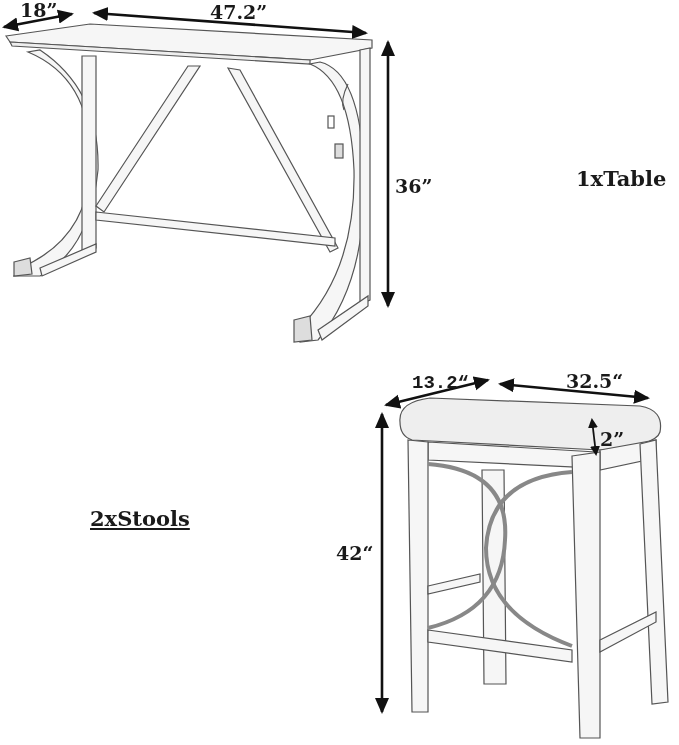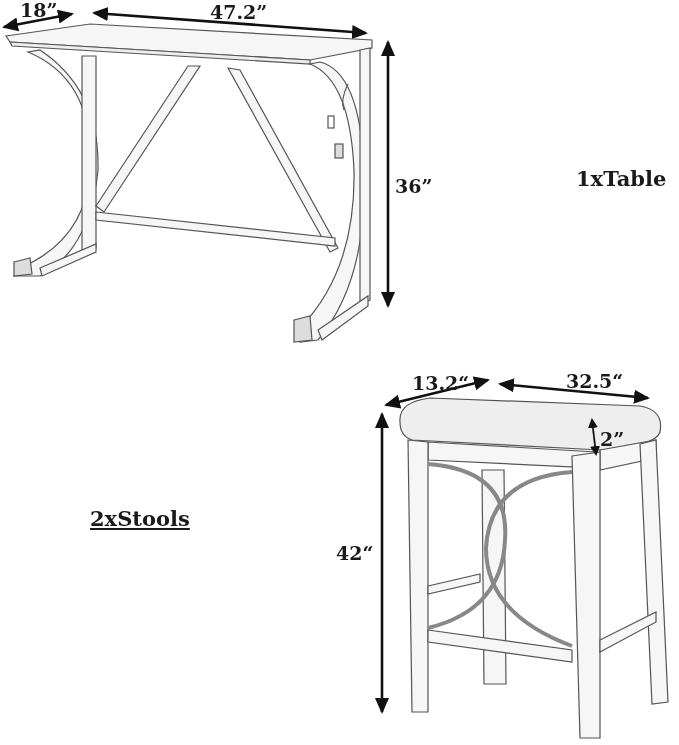--- a/index.html
+++ b/index.html
@@ -86,17 +86,17 @@
     <line x1="592" y1="420" x2="596" y2="454" stroke-width="1.8" marker-start="url(#ah)" marker-end="url(#ah)"></line>
     <line x1="382" y1="414" x2="382" y2="712" marker-start="url(#ahb)" marker-end="url(#ahb)"></line>
   </g>
 </svg>
 
 <div class="label dim" style="left:20px; top:-1px;">18”</div>
 <div class="label dim" style="left:210px; top:1px;text-align:right;">47.2”</div>
 <div class="label dim" style="left:395px; top:175px;">36”</div>
 <div class="label title" style="left:532px; top:166px;margin-left:44px;">1xTable</div>
 
-<div class="label dim" style="left:412px; top:372px;">13.2“</div>
+<div class="label dim" style="left:412px; top:372px;font-family:Liberation Mono, monospace;">13.2“</div>
 <div class="label dim" style="left:566px; top:370px;">32.5“</div>
 <div class="label dim" style="left:600px; top:428px;">2”</div>
 <div class="label dim" style="left:336px; top:542px;">42“</div>
 <div class="label title" style="left:90px; top:506px;text-decoration:underline;">2xStools</div>
 
 </body></html>

